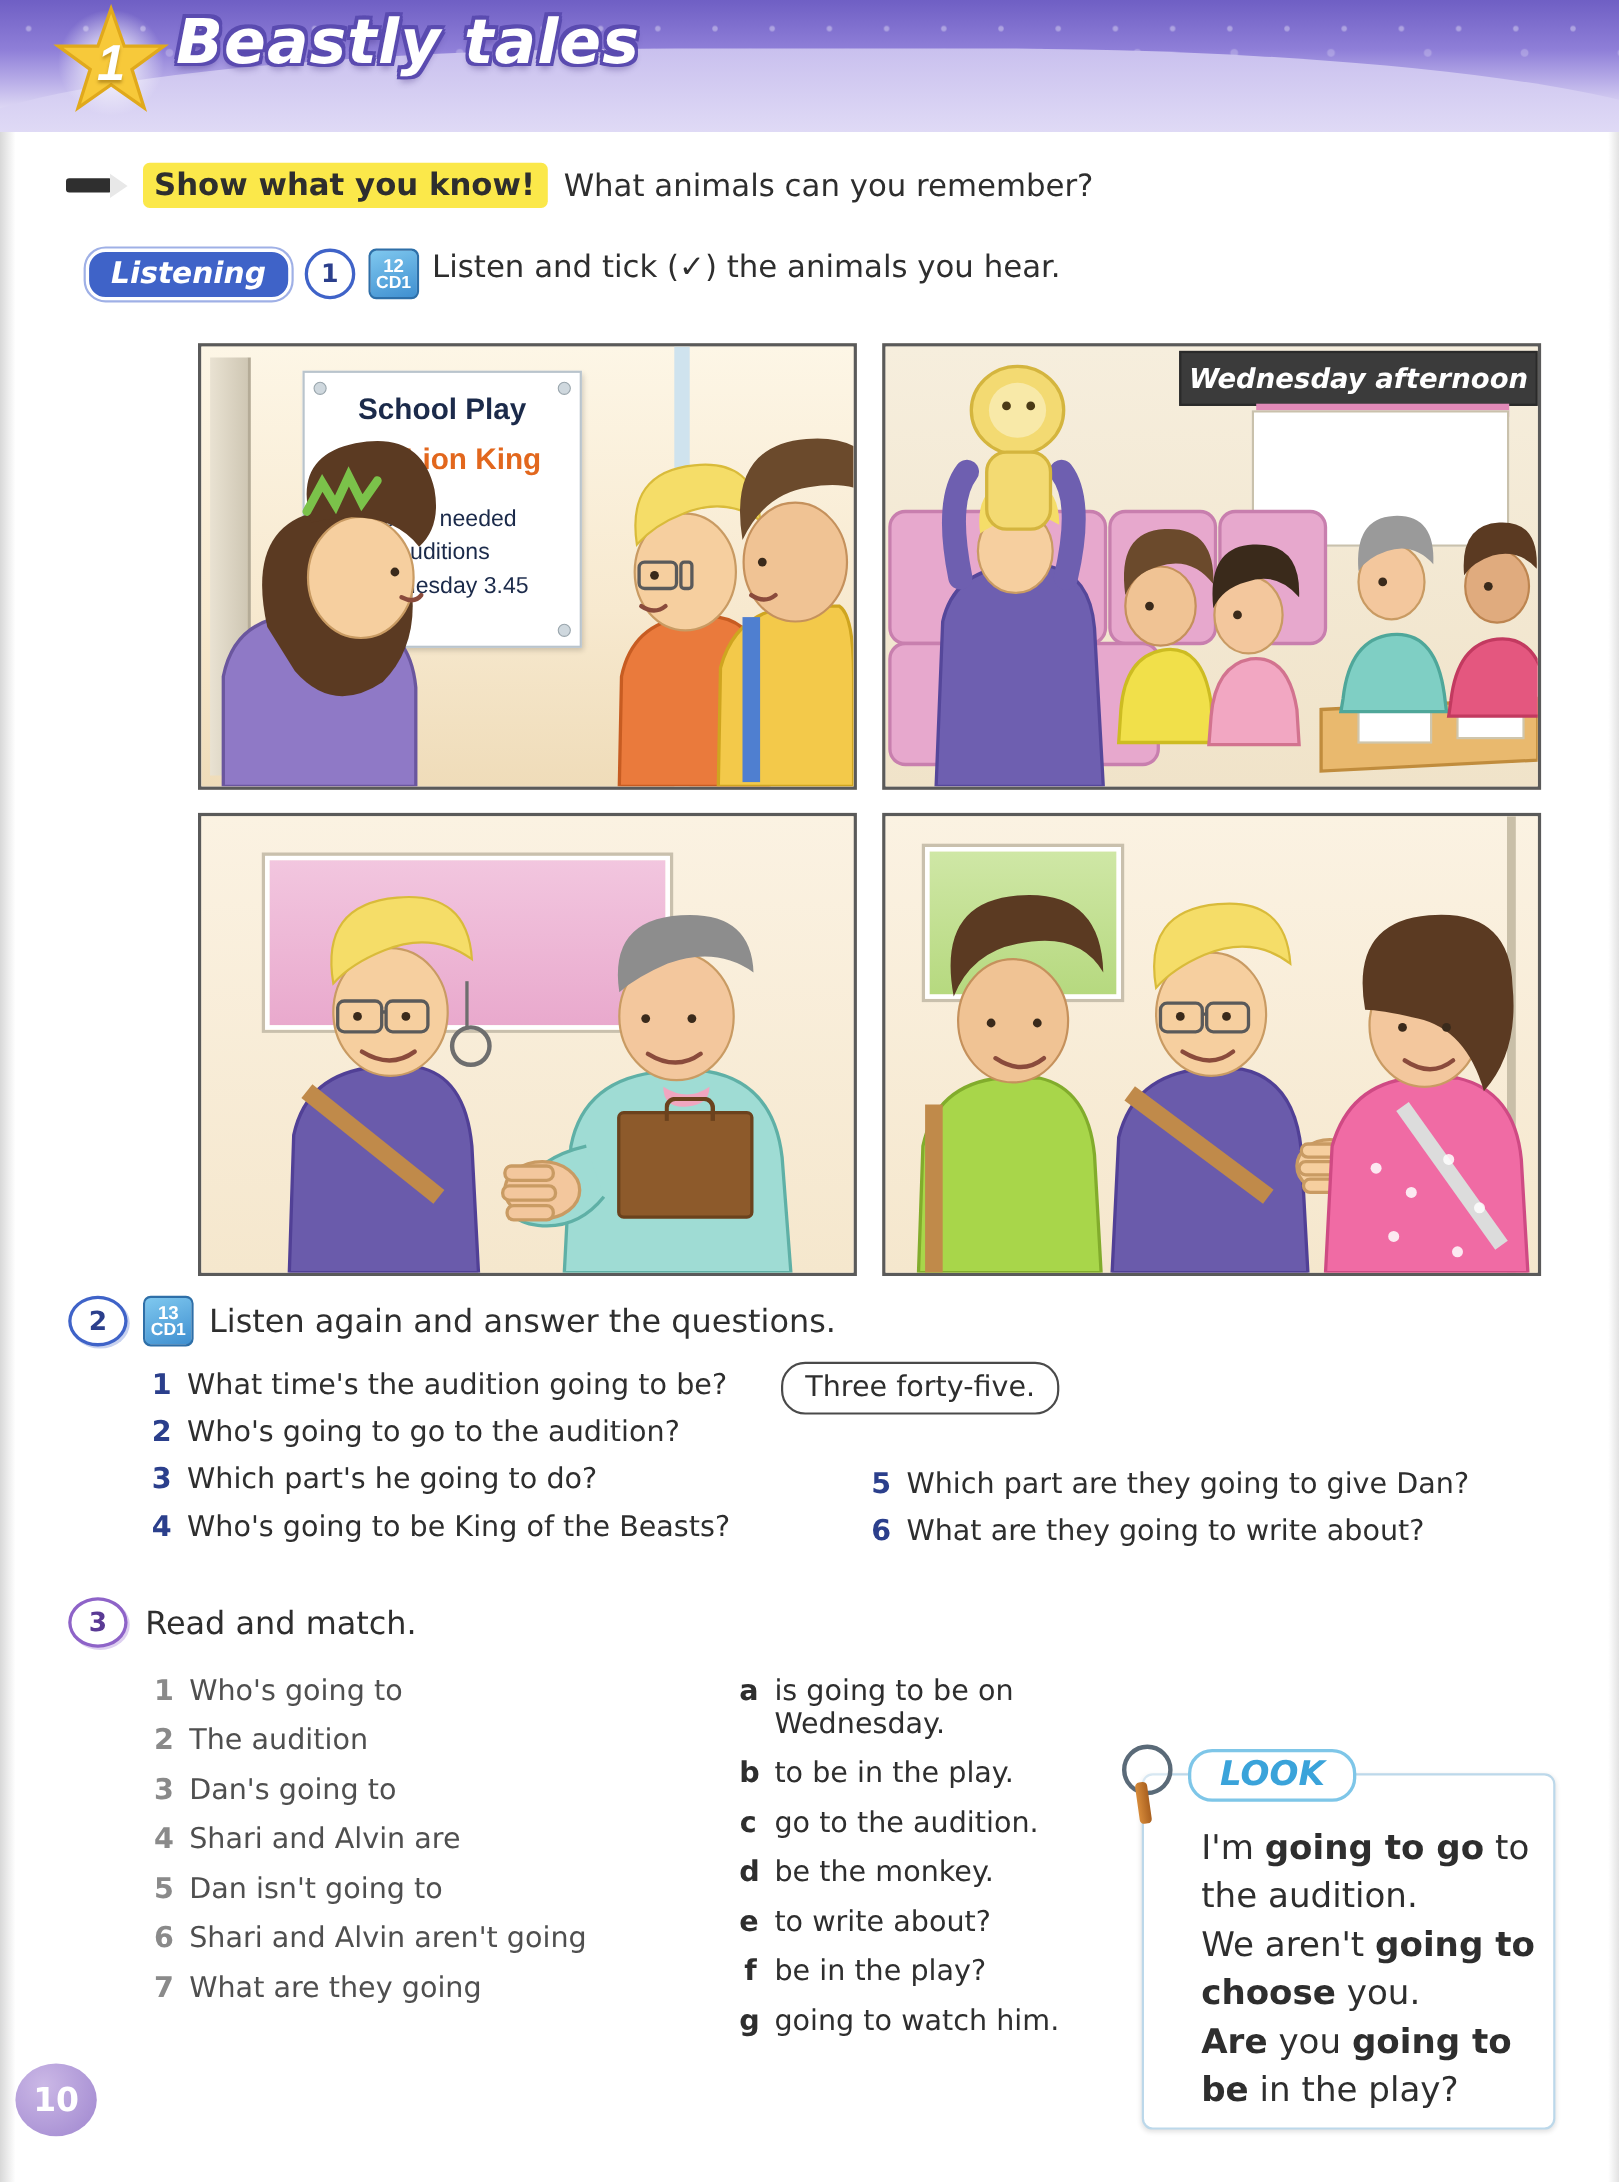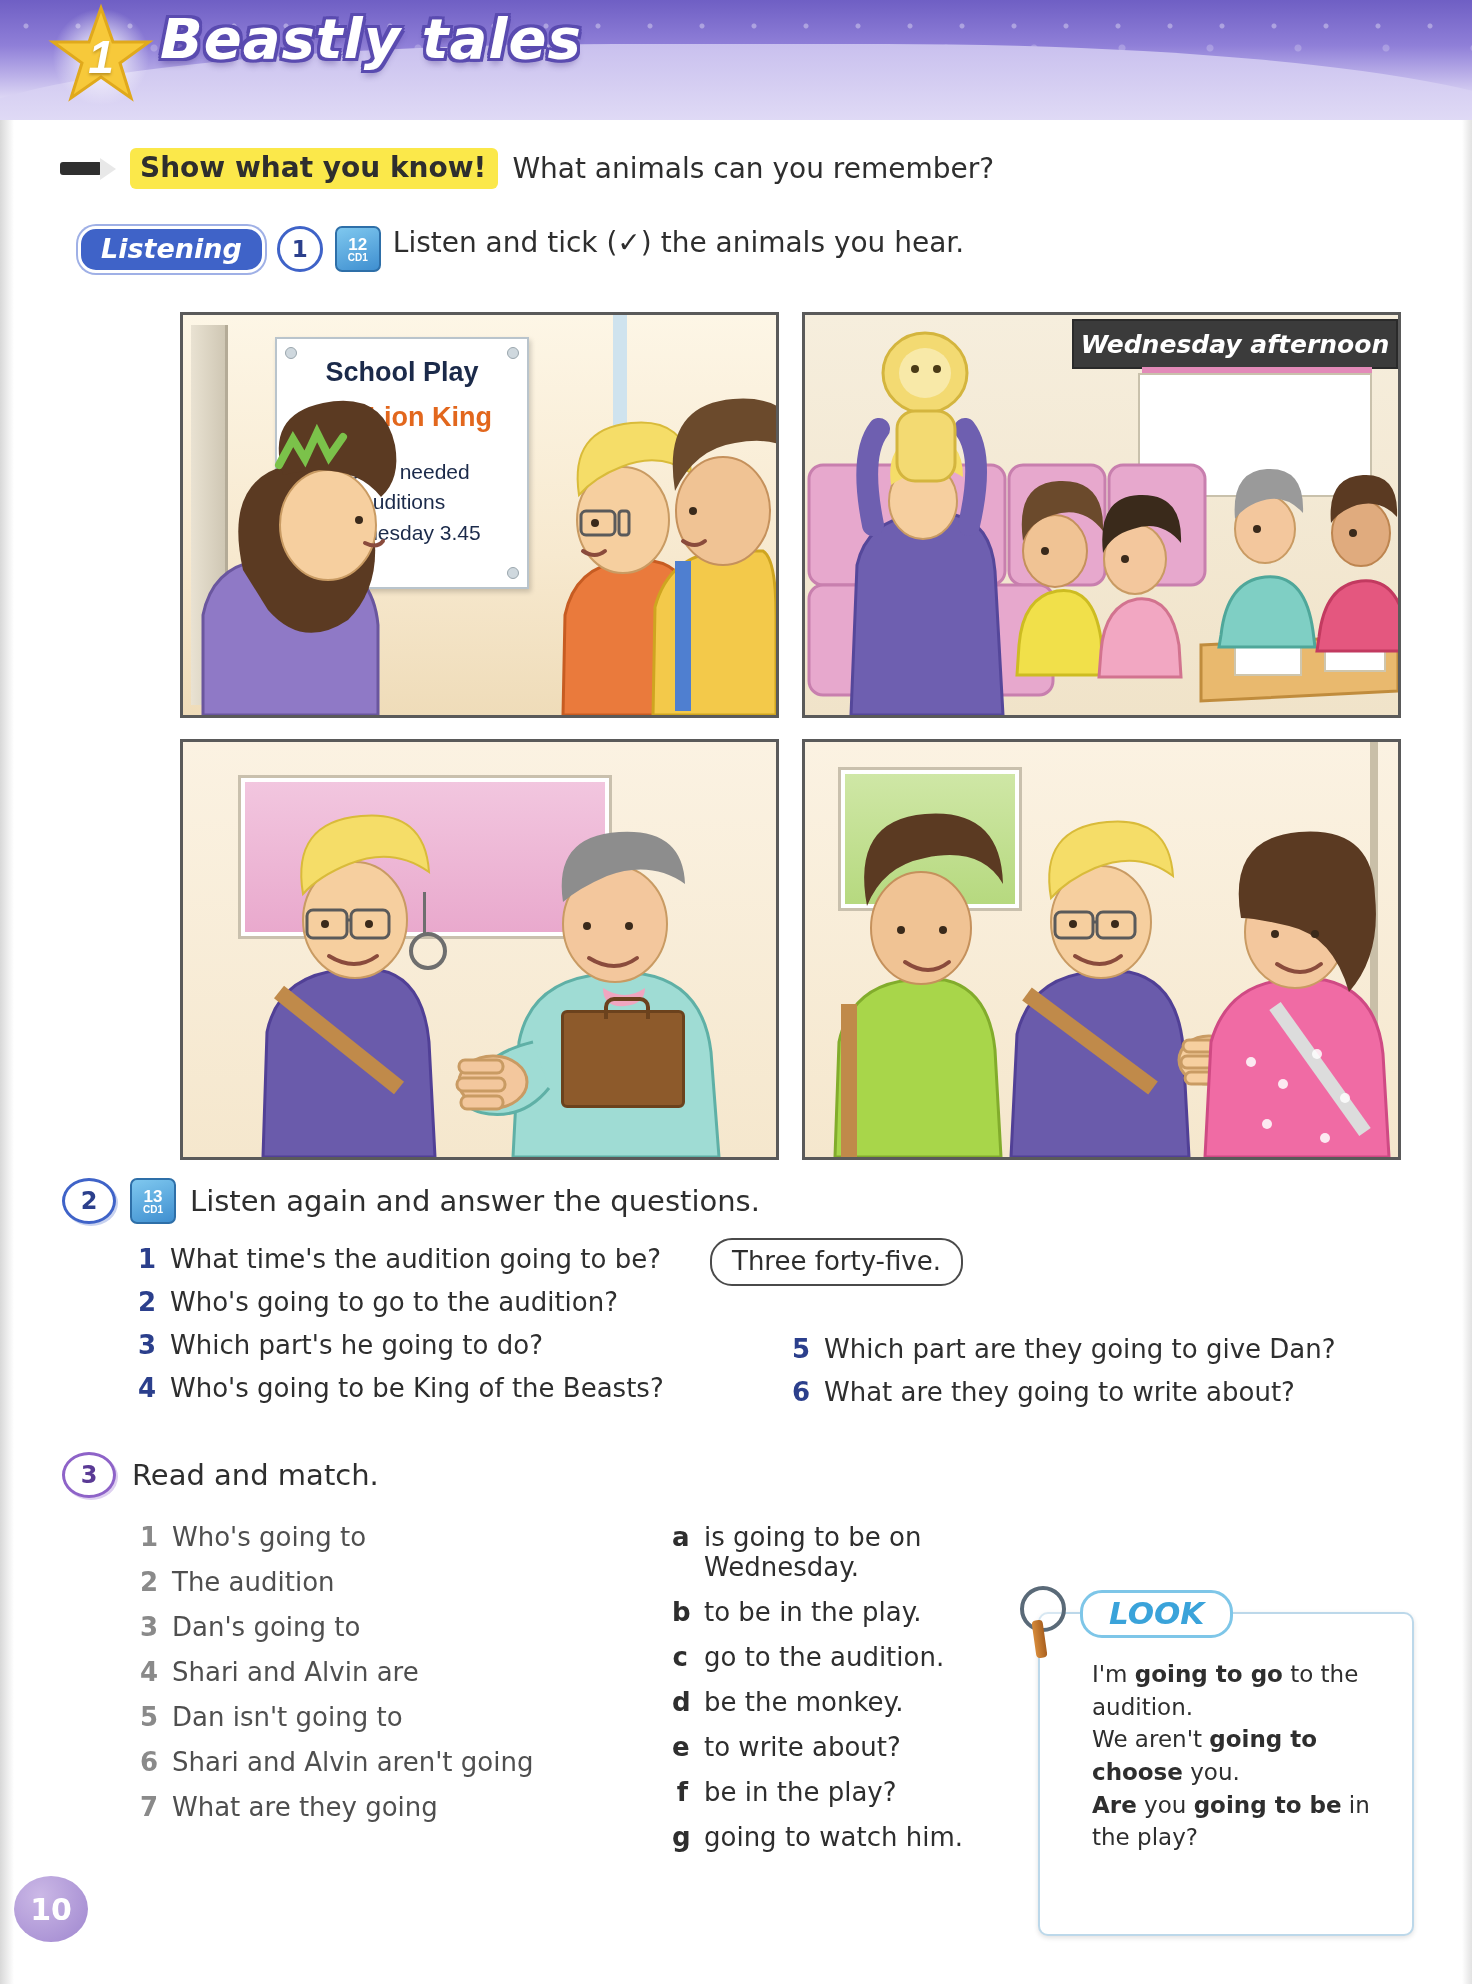--- a/index.html
+++ b/index.html
@@ -188,21 +188,21 @@
     border-radius: 7px;
     background: linear-gradient(160deg, #7fc8ef, #3f8fd0);
     border: 2px solid #2e6fa8;
     color: #ffffff;
     display: flex; flex-direction: column;
     align-items: center; justify-content: center;
     line-height: 1;
     font-family: Liberation Sans, sans-serif;
   }
   .cd-icon .n { font-size: 17px; font-weight: bold; }
-  .cd-icon .c { font-size: 10px; font-weight: bold; }
+  .cd-icon .c { font-size: 16px; font-weight: bold; }
   .listening-text {
     font-size: 28px;
     color: #2e2e2e;
     font-family: "DejaVu Sans", sans-serif;
   }
 
   
   .comic {
     position: absolute;
     left: 160px; top: 312px;
@@ -356,21 +356,21 @@
   .magnifier .lens {
     position:absolute; left:4px; top:0; width:38px; height:38px;
     border:4px solid #5a6a78; border-radius:50%; background:rgba(255,255,255,.4);
   }
   .magnifier .handle {
     position:absolute; left:18px; top:34px; width:11px; height:38px;
     background:linear-gradient(90deg,#d78b3a,#a9601f); border-radius:4px; transform:rotate(-8deg);
   }
   .look-text {
     position:absolute; left:52px; top:44px; right:16px;
-    font-size:23px; line-height:1.42; color:#2e2e2e;
+    font-size:31px; line-height:1.42; color:#2e2e2e;
     font-family:"DejaVu Sans",sans-serif;
   }
   .look-text b { font-weight:bold; }
 
   
   .page-num {
     position:absolute; left:14px; top:1876px;
     width:74px; height:66px;
     background: radial-gradient(circle at 35% 30%, #cbb8e6, #9f86cf);
     border-radius:50%;

